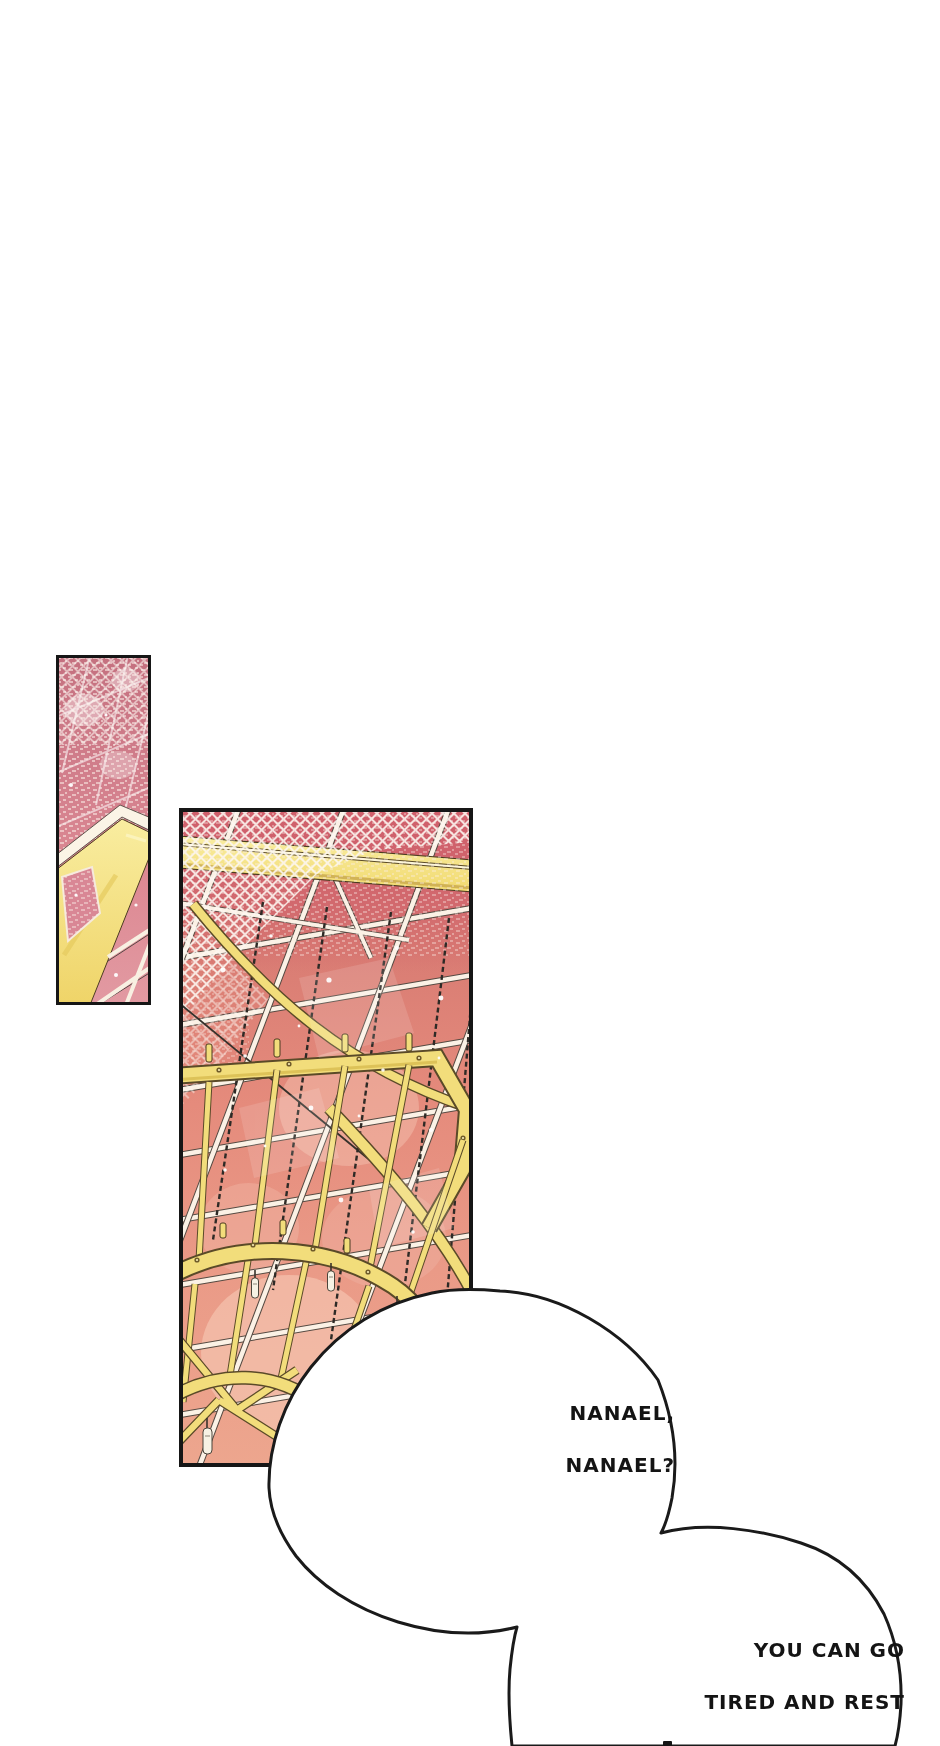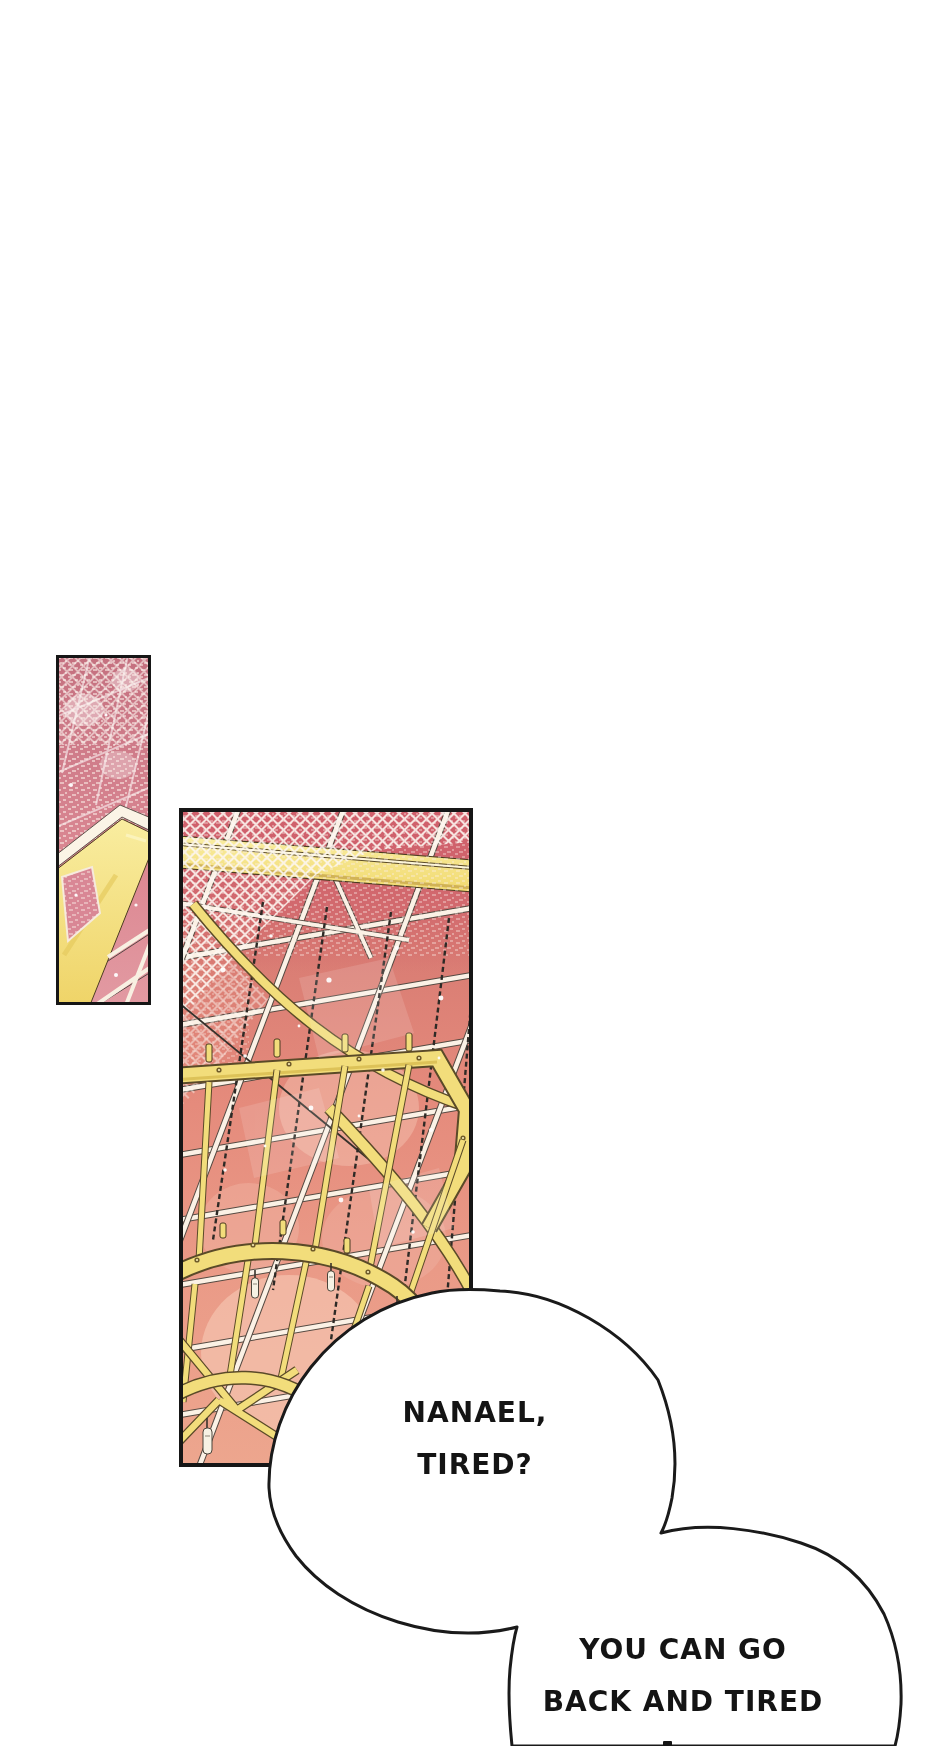--- a/index.html
+++ b/index.html
@@ -1,25 +1,25 @@
 <!DOCTYPE html>
 <html><head>
 <meta charset="utf-8">
 <style>
   html,body{margin:0;padding:0;background:#ffffff;}
   .stage{position:relative;width:940px;height:1746px;background:#ffffff;overflow:hidden;
          font-family:"DejaVu Sans","Liberation Sans",sans-serif;}
   .panel{position:absolute;}
   .panel svg{display:block;}
   .bubble-layer{position:absolute;left:0;top:0;width:940px;height:1746px;}
-  .speech-text{position:absolute;text-align:center;color:#141414;font-weight:bold;
-               font-size:28px;line-height:52px;letter-spacing:1px;white-space:nowrap;}
+  .speech-text{position:absolute;text-align:right;color:#141414;font-weight:bold;
+               font-size:20px;line-height:52px;letter-spacing:1px;white-space:nowrap;}
   .speech-text div{height:52px;}
   #bubble1-text{left:275px;top:1387px;width:400px;}
-  #bubble2-text{left:483px;top:1624px;width:400px;}
+  #bubble2-text{left:505px;top:1624px;width:400px;}
   .cutoff-mark{position:absolute;left:663px;top:1741px;width:9px;height:5px;background:#141414;border-radius:1px;}
 </style>
 </head>
 <body>
 
 <div class="stage">
 
   <div class="panel" style="left:56px;top:655px;width:95px;height:350px;">
     <svg width="95" height="350" viewBox="0 0 95 350">
       <defs>
@@ -256,22 +256,22 @@
              C478,1637 437,1634 398,1622
              C353,1608 318,1584 296,1556
              C279,1533 270,1510 269,1488
              C268,1446 284,1401 311,1367
              C341,1329 383,1303 432,1293
              C455,1288 478,1289 500,1291 Z" fill="#ffffff" stroke="#1a1a1a" stroke-width="3" stroke-linejoin="round"></path>
   </svg>
 
   <div class="speech-text" id="bubble1-text">
     <div>NANAEL,</div>
-    <div>TIRED?</div>
+    <div>NANAEL?</div>
   </div>
 
   <div class="speech-text" id="bubble2-text">
     <div>YOU CAN GO</div>
-    <div>BACK AND TIRED</div>
+    <div>TIRED AND REST</div>
   </div>
 
   <div class="cutoff-mark"></div>
 </div>
 
 </body></html>

